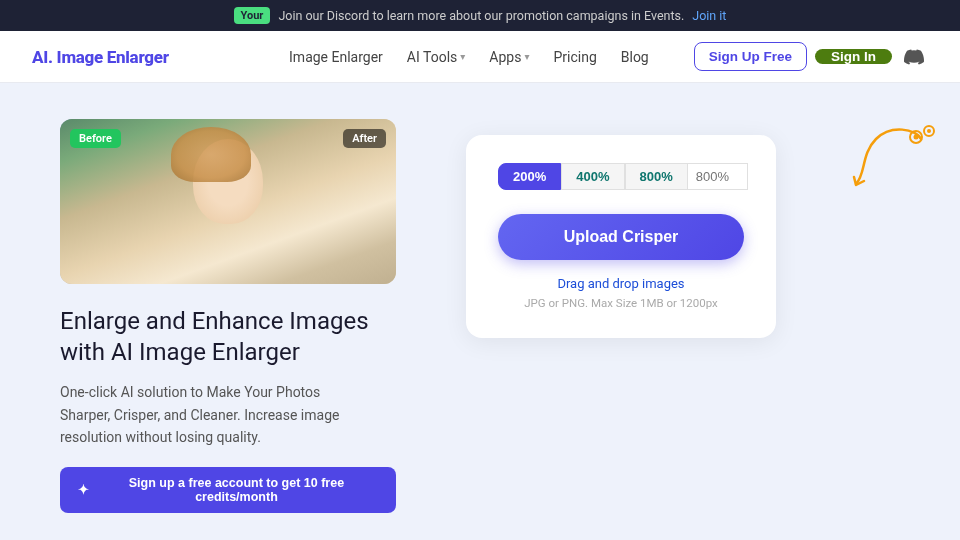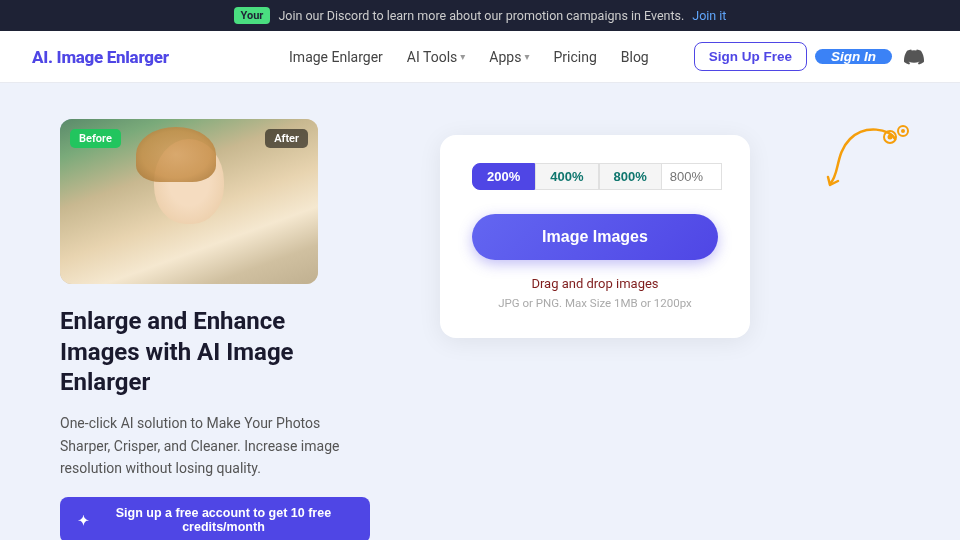--- a/index.html
+++ b/index.html
@@ -80,29 +80,28 @@
       background: transparent;
       border: 1.5px solid #4f46e5;
       color: #4f46e5;
       font-size: 13.5px;
       font-weight: 600;
       padding: 6px 14px;
       border-radius: 8px;
       cursor: pointer;
     }
     .btn-signin {
-      background: #3b82f6;
+      background: #4d7c0f;
       color: #fff;
       font-size: 13.5px;
       font-weight: 600;
       padding: 0 16px;
       border-radius: 8px;
       cursor: pointer;
       border: none;
-      font-style: italic;
     }
     .discord-icon {
       width: 28px;
       height: 28px;
       display: flex;
       align-items: center;
       justify-content: center;
       cursor: pointer;
       color: #555;
       font-size: 18px;
@@ -117,21 +116,21 @@
     }
 
     
     .left-section {
       flex: 0 0 310px;
     }
 
     
     .before-after-container {
       position: relative;
-      width: 258px;
+      width: 336px;
       height: 165px;
       border-radius: 12px;
       overflow: hidden;
       margin-bottom: 22px;
       background: linear-gradient(135deg, #8fa8c8 0%, #c9b89a 40%, #e8d5b8 70%, #d4c4a0 100%);
     }
     .before-after-container .photo-sim {
       width: 100%;
       height: 100%;
       background: linear-gradient(160deg, #5a8a6a 0%, #7aaa7a 15%, #c8b890 35%, #e8d4b0 55%, #f5e8d0 70%, #d0c0a0 85%, #c0b090 100%);
@@ -181,21 +180,21 @@
       color: #fff;
       font-size: 11px;
       font-weight: 600;
       padding: 3px 9px;
       border-radius: 5px;
       z-index: 10;
     }
 
     .hero-title {
       font-size: 24px;
-      font-weight: 700;
+      font-weight: 400;
       color: #1a1a2e;
       line-height: 1.28;
       margin-bottom: 14px;
     }
     .hero-desc {
       font-size: 14px;
       color: #555;
       line-height: 1.6;
       margin-bottom: 18px;
       max-width: 285px;
@@ -281,21 +280,21 @@
       cursor: pointer;
       display: block;
       margin: 0 auto 16px auto;
       width: 100%;
       text-align: center;
       box-shadow: 0 4px 14px rgba(79,70,229,0.35);
     }
 
     .drag-drop-text {
       text-align: center;
-      color: #7f1d1d;
+      color: #1d4ed8;
       font-size: 13px;
       margin-bottom: 5px;
     }
     .file-info-text {
       text-align: center;
       color: #aaa;
       font-size: 11.5px;
     }
   </style>
 </head>
@@ -370,19 +369,19 @@
 
     <div class="upload-card">
 
       <div class="zoom-buttons">
         <button class="zoom-btn active">200%</button>
         <button class="zoom-btn">400%</button>
         <button class="zoom-btn">800%</button>
         <input class="zoom-input" type="text" placeholder="800%" style="">
       </div>
 
-      <button class="upload-btn">Image Images</button>
+      <button class="upload-btn">Upload Crisper</button>
 
       <p class="drag-drop-text">Drag and drop images</p>
       <p class="file-info-text">JPG or PNG. Max Size 1MB or 1200px</p>
     </div>
   </div>
 </div>
 
 </body></html>

